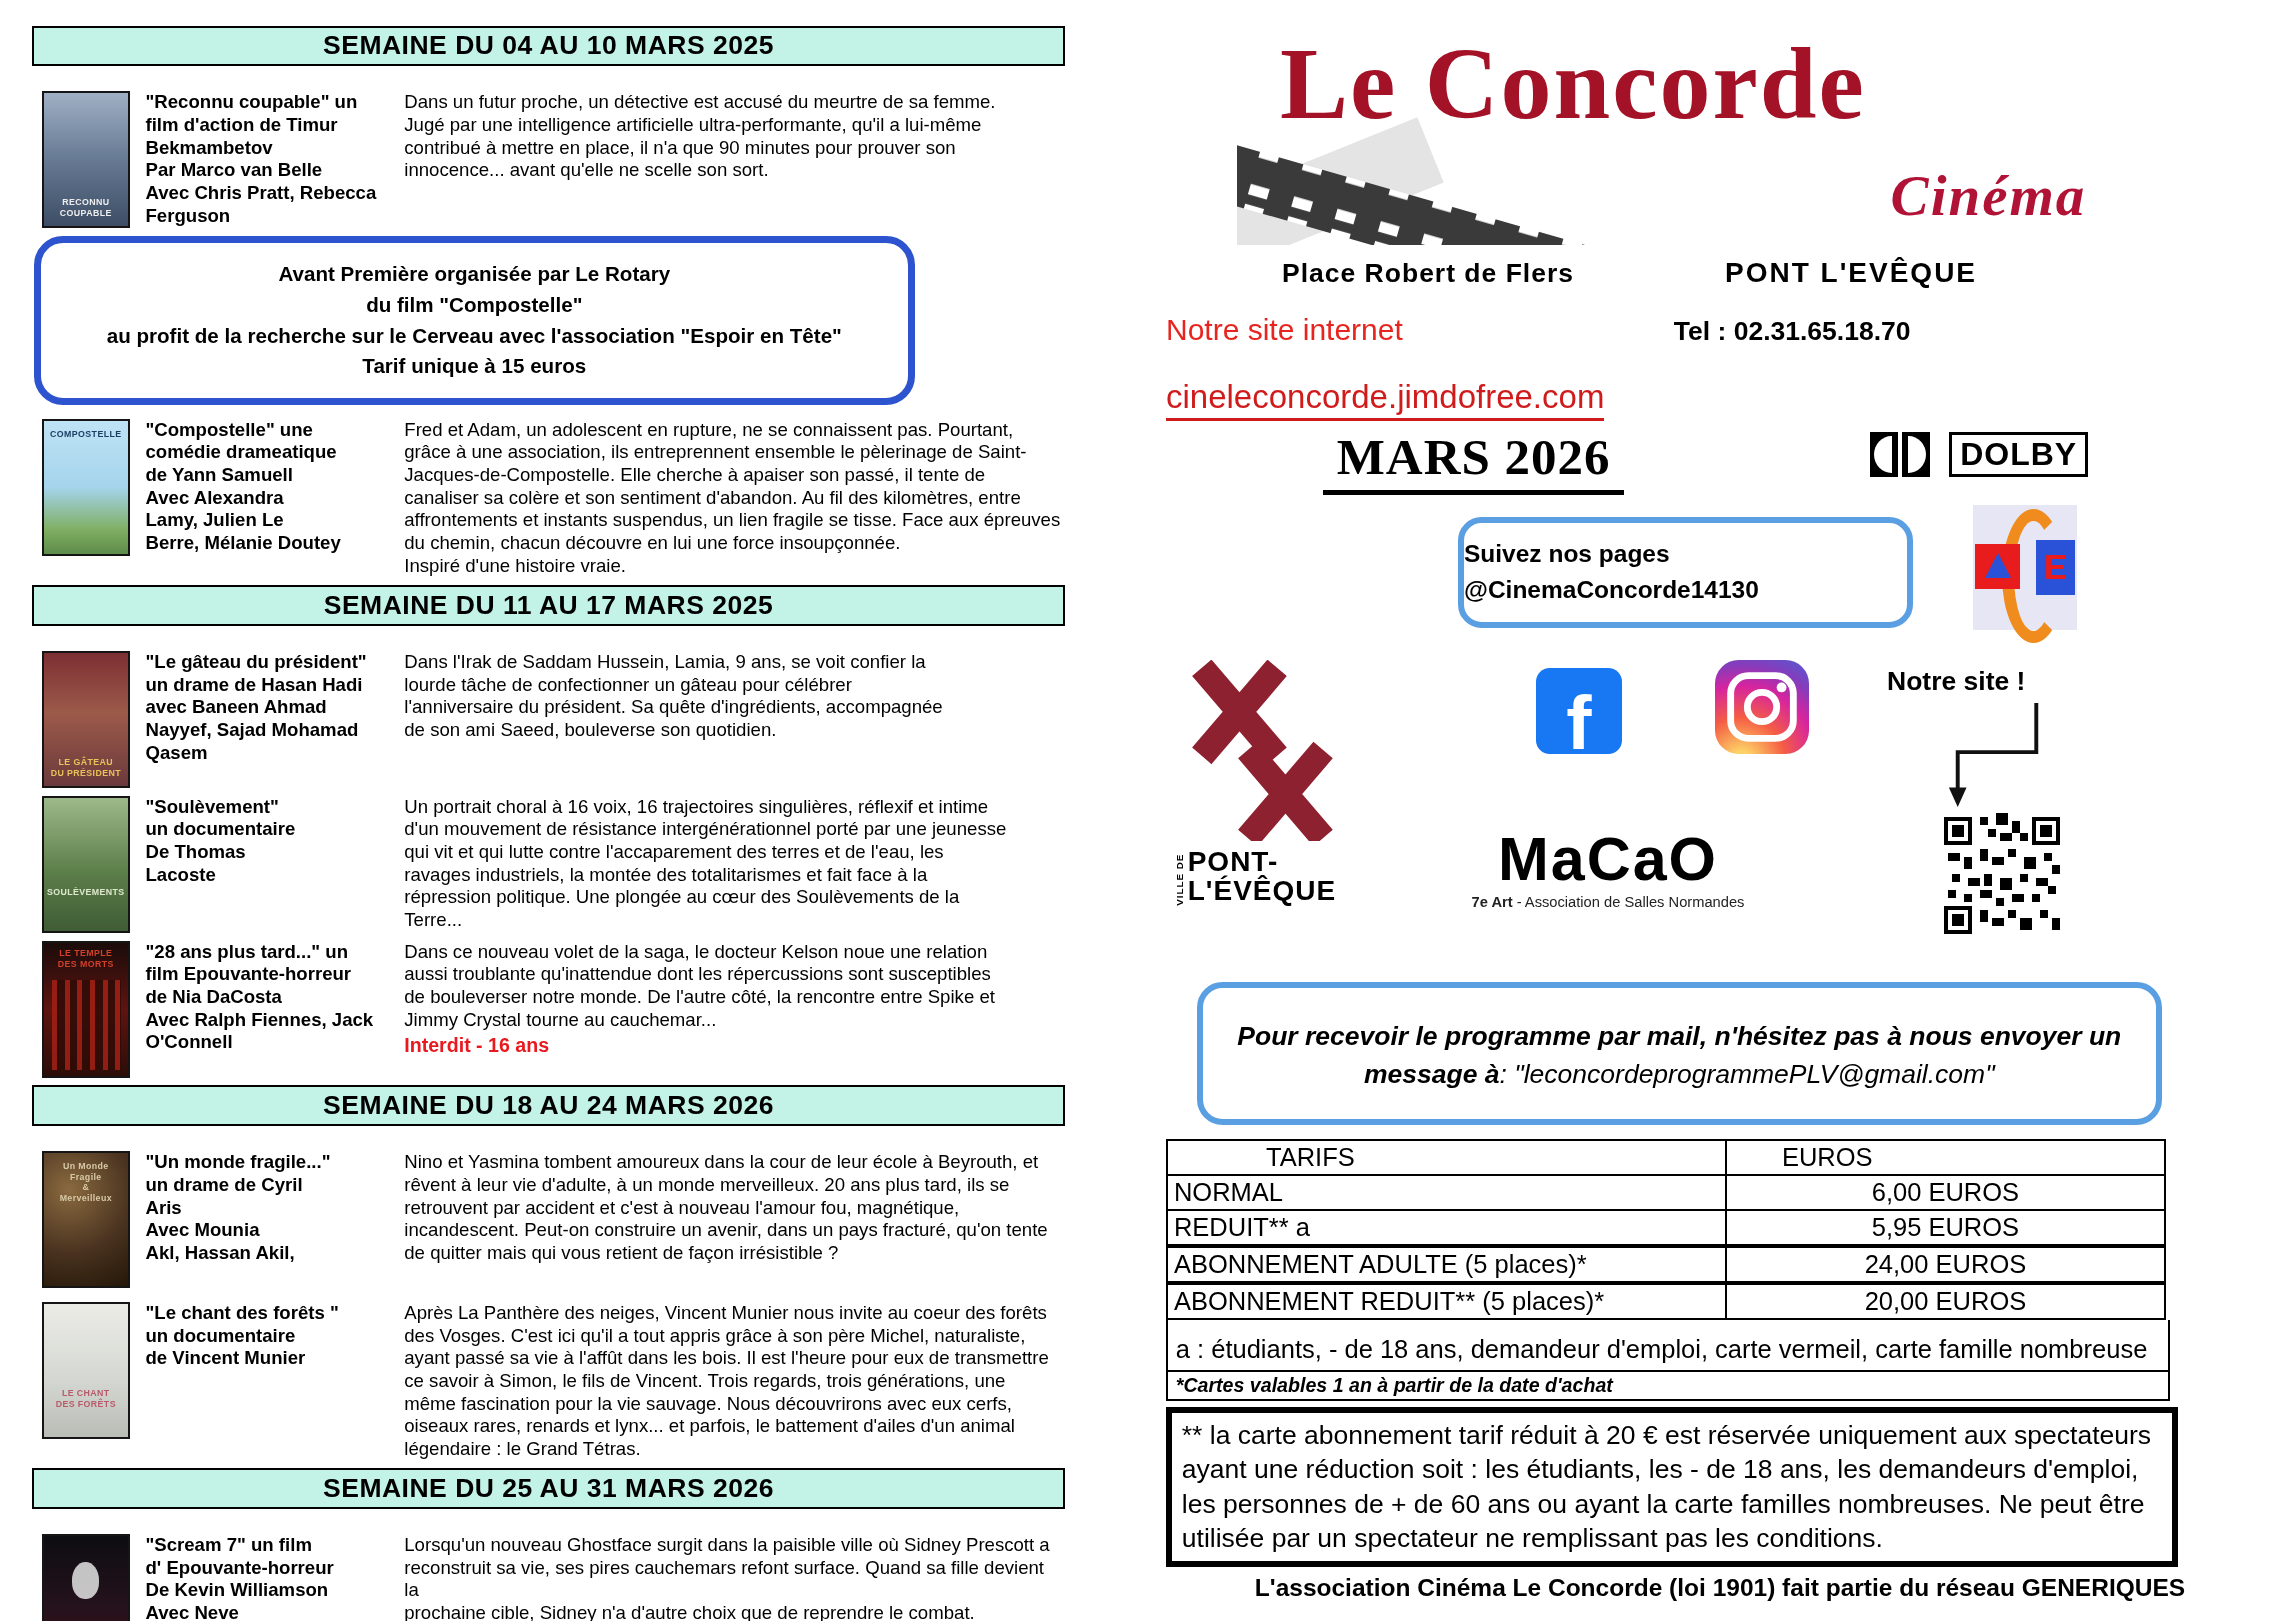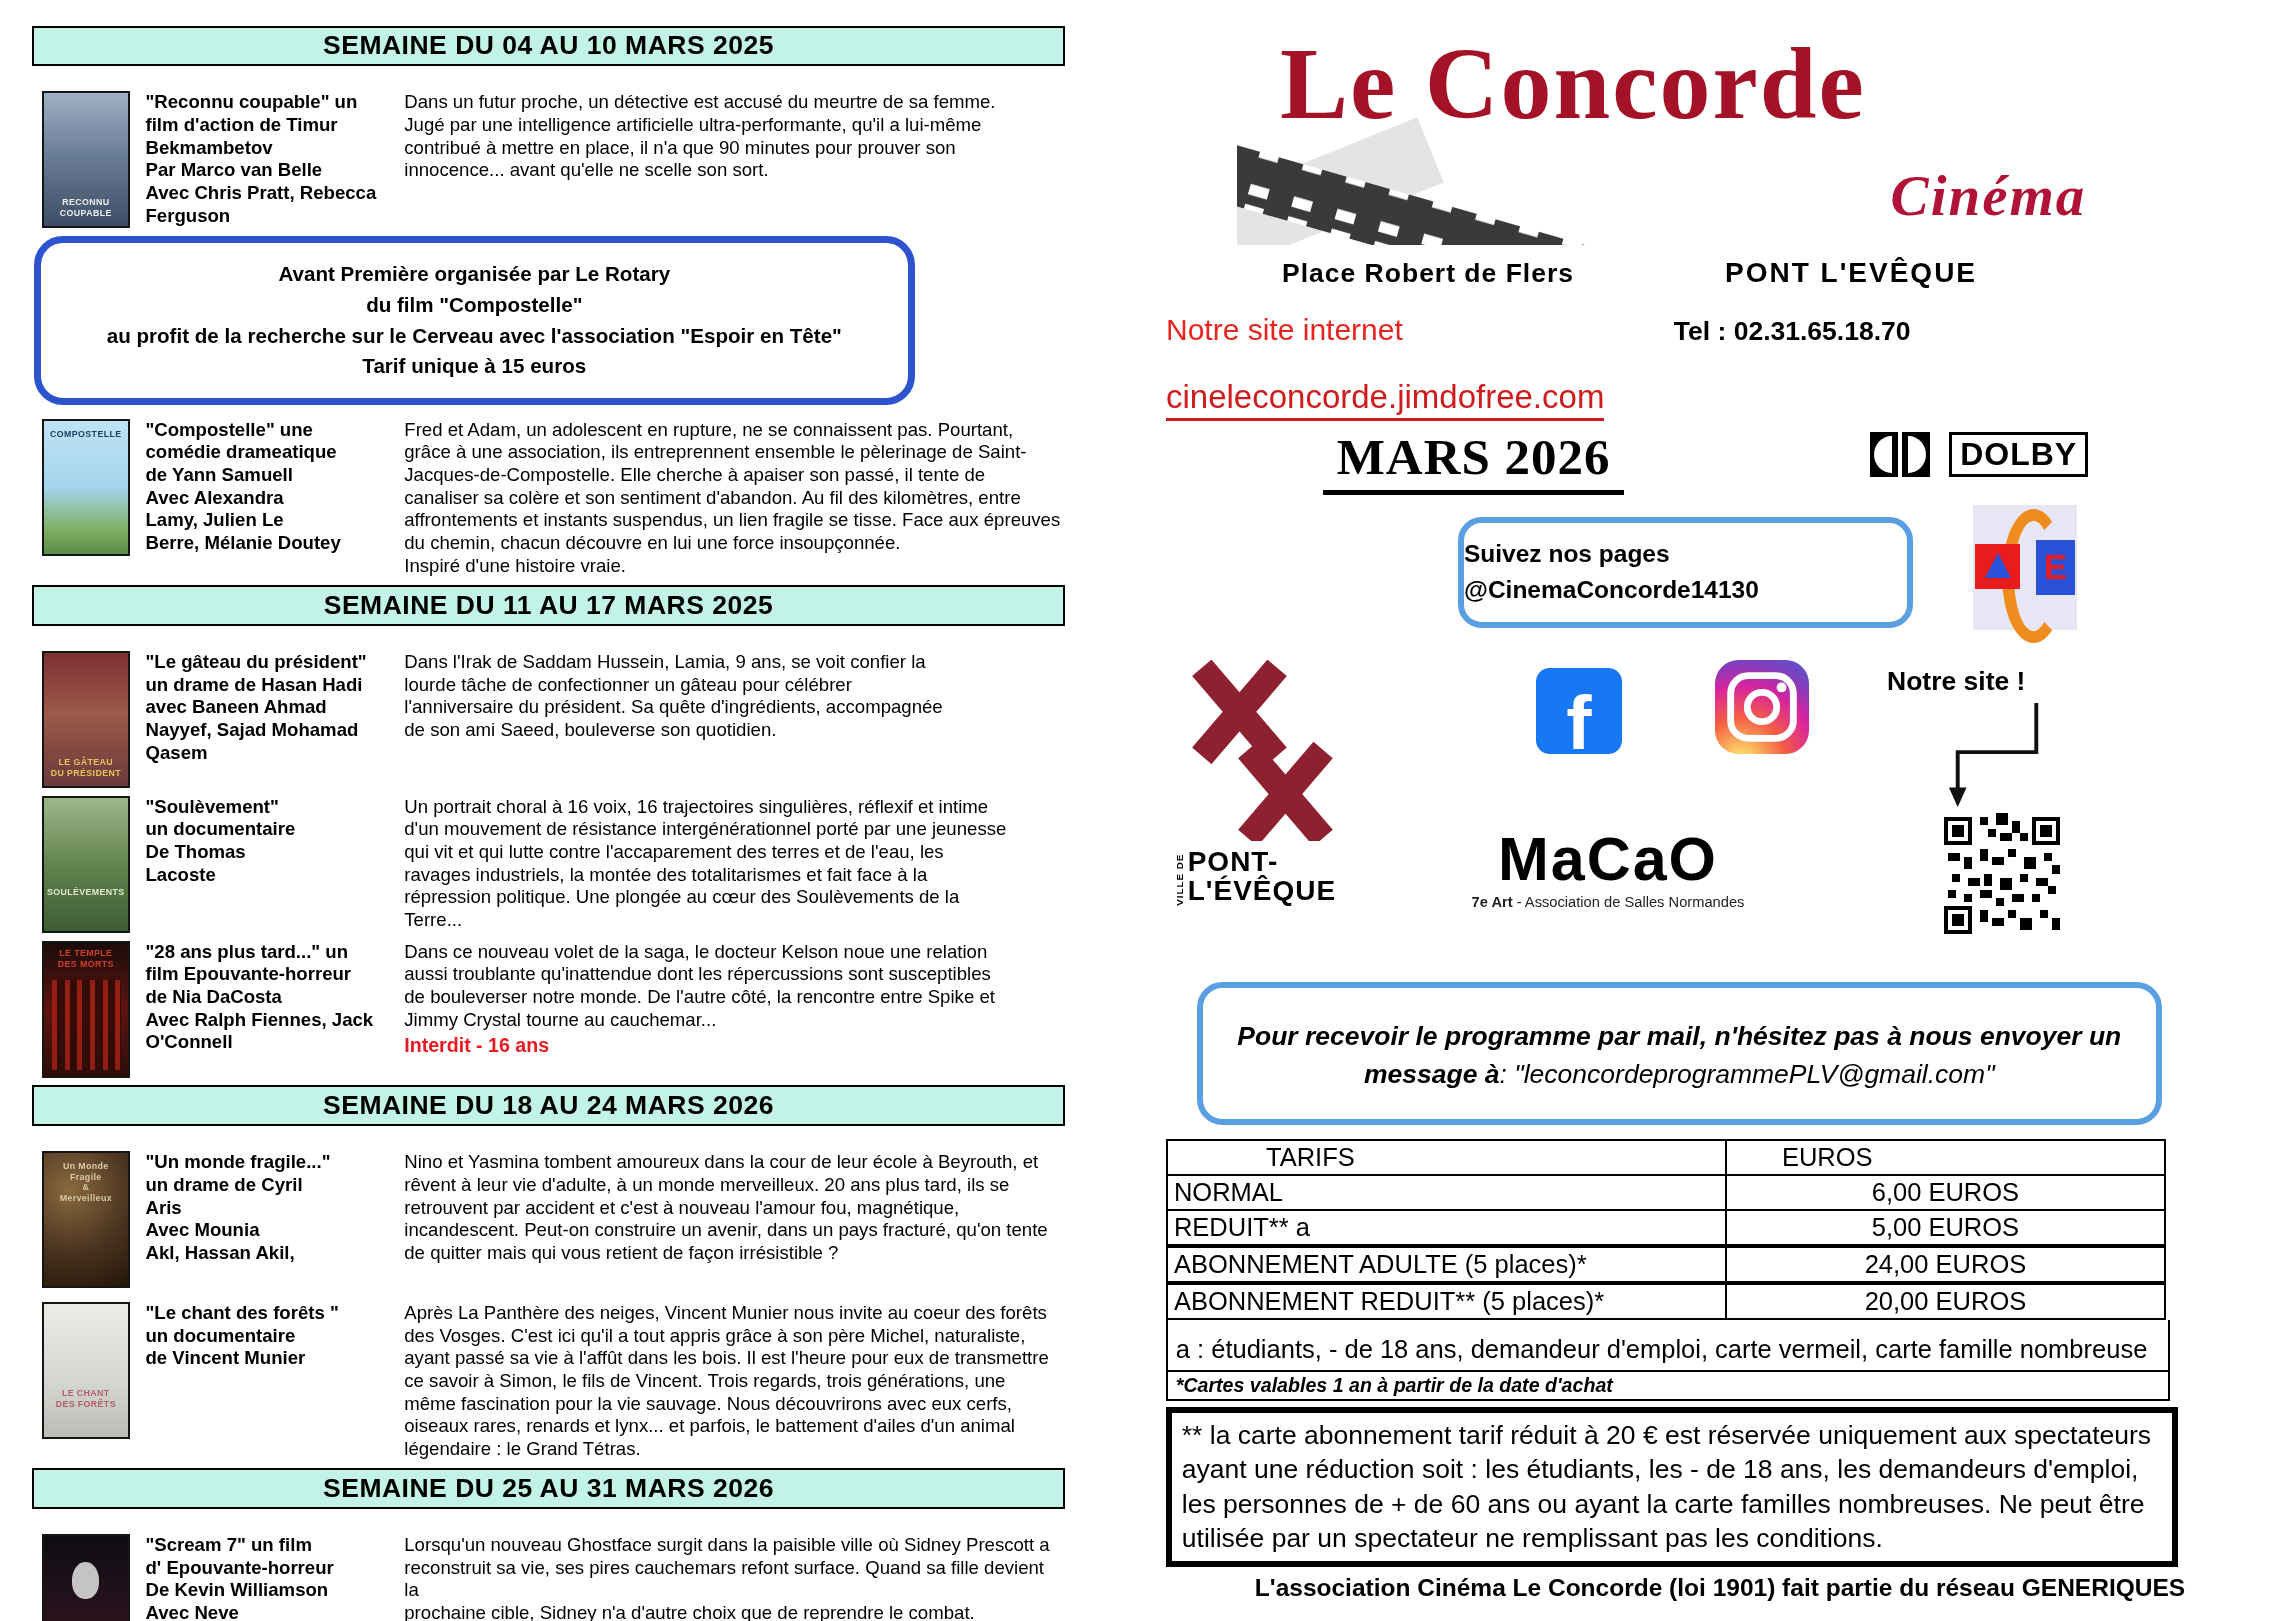--- a/index.html
+++ b/index.html
@@ -455,21 +455,21 @@
         <tr>
       <th class="h1">TARIFS</th>
       <th class="h2">EUROS</th>
     </tr>
     <tr>
       <td class="lbl">NORMAL</td>
       <td class="val">6,00 EUROS</td>
     </tr>
     <tr>
       <td class="lbl">REDUIT** a</td>
-      <td class="val">5,00 EUROS</td>
+      <td class="val">5,95 EUROS</td>
     </tr>
     <tr class="thick">
       <td class="lbl">ABONNEMENT ADULTE (5 places)*</td>
       <td class="val">24,00 EUROS</td>
     </tr>
     <tr class="thick">
       <td class="lbl">ABONNEMENT REDUIT** (5 places)*</td>
       <td class="val">20,00 EUROS</td>
     </tr>
   </tbody>

